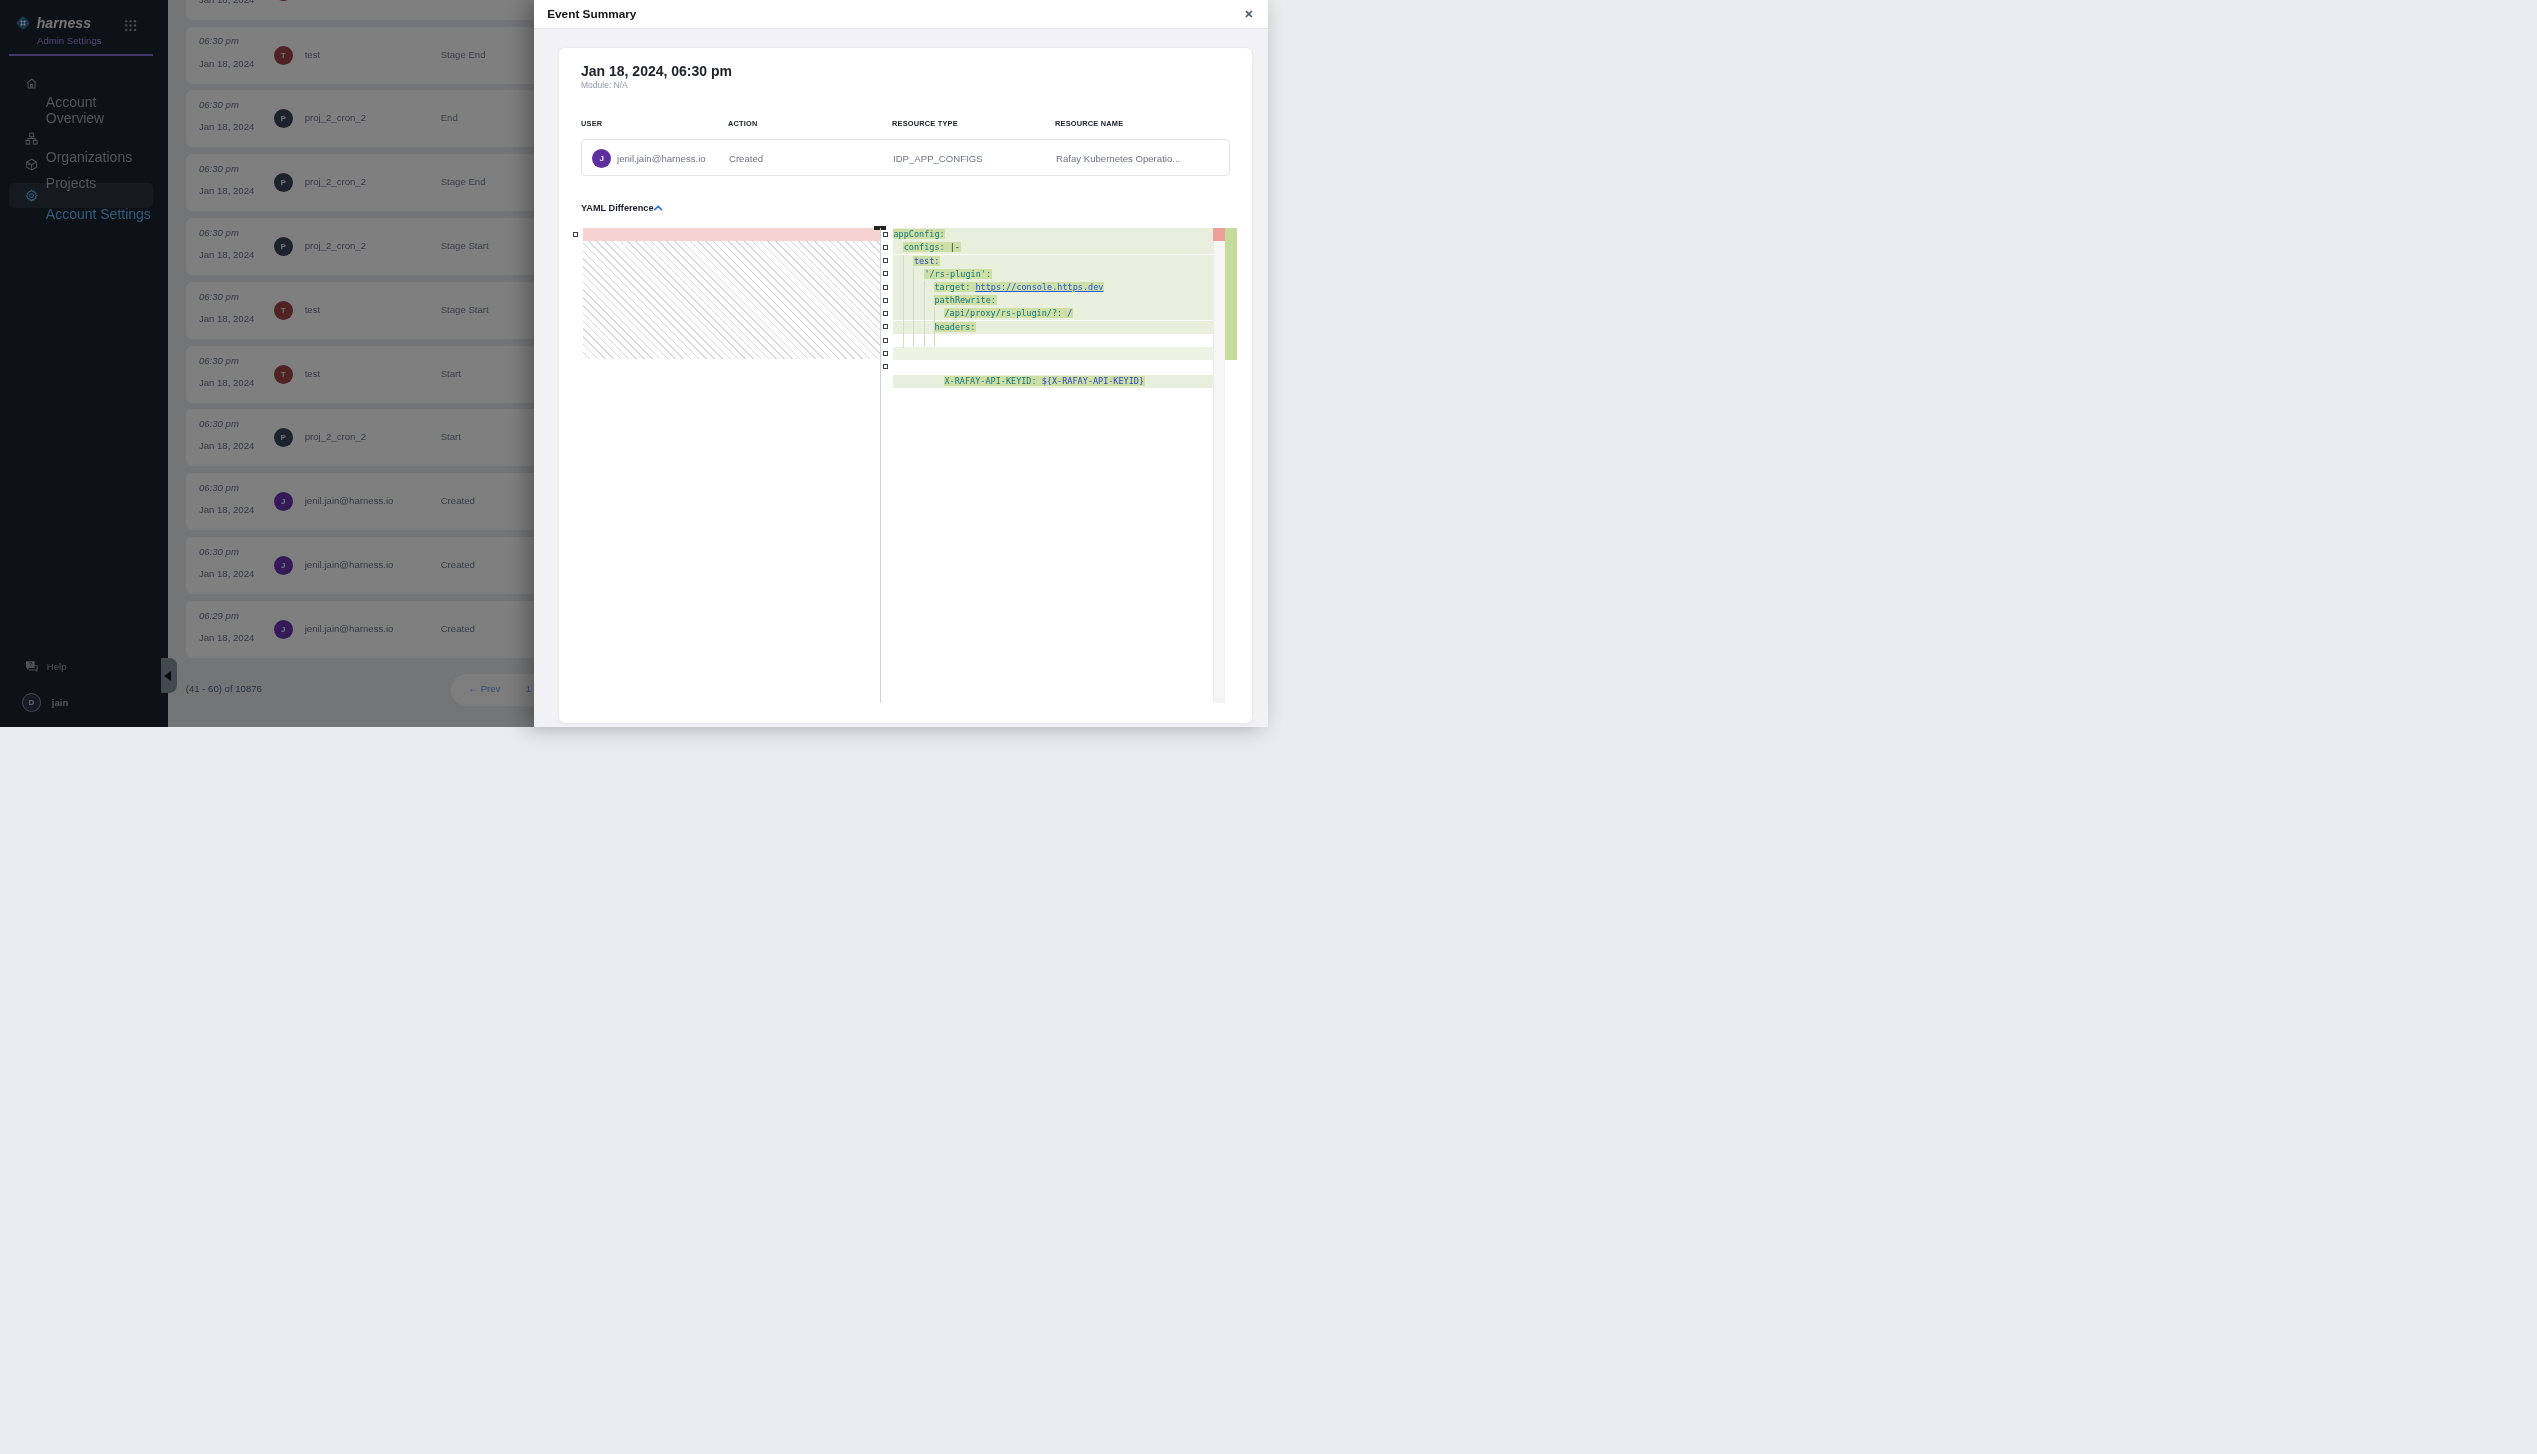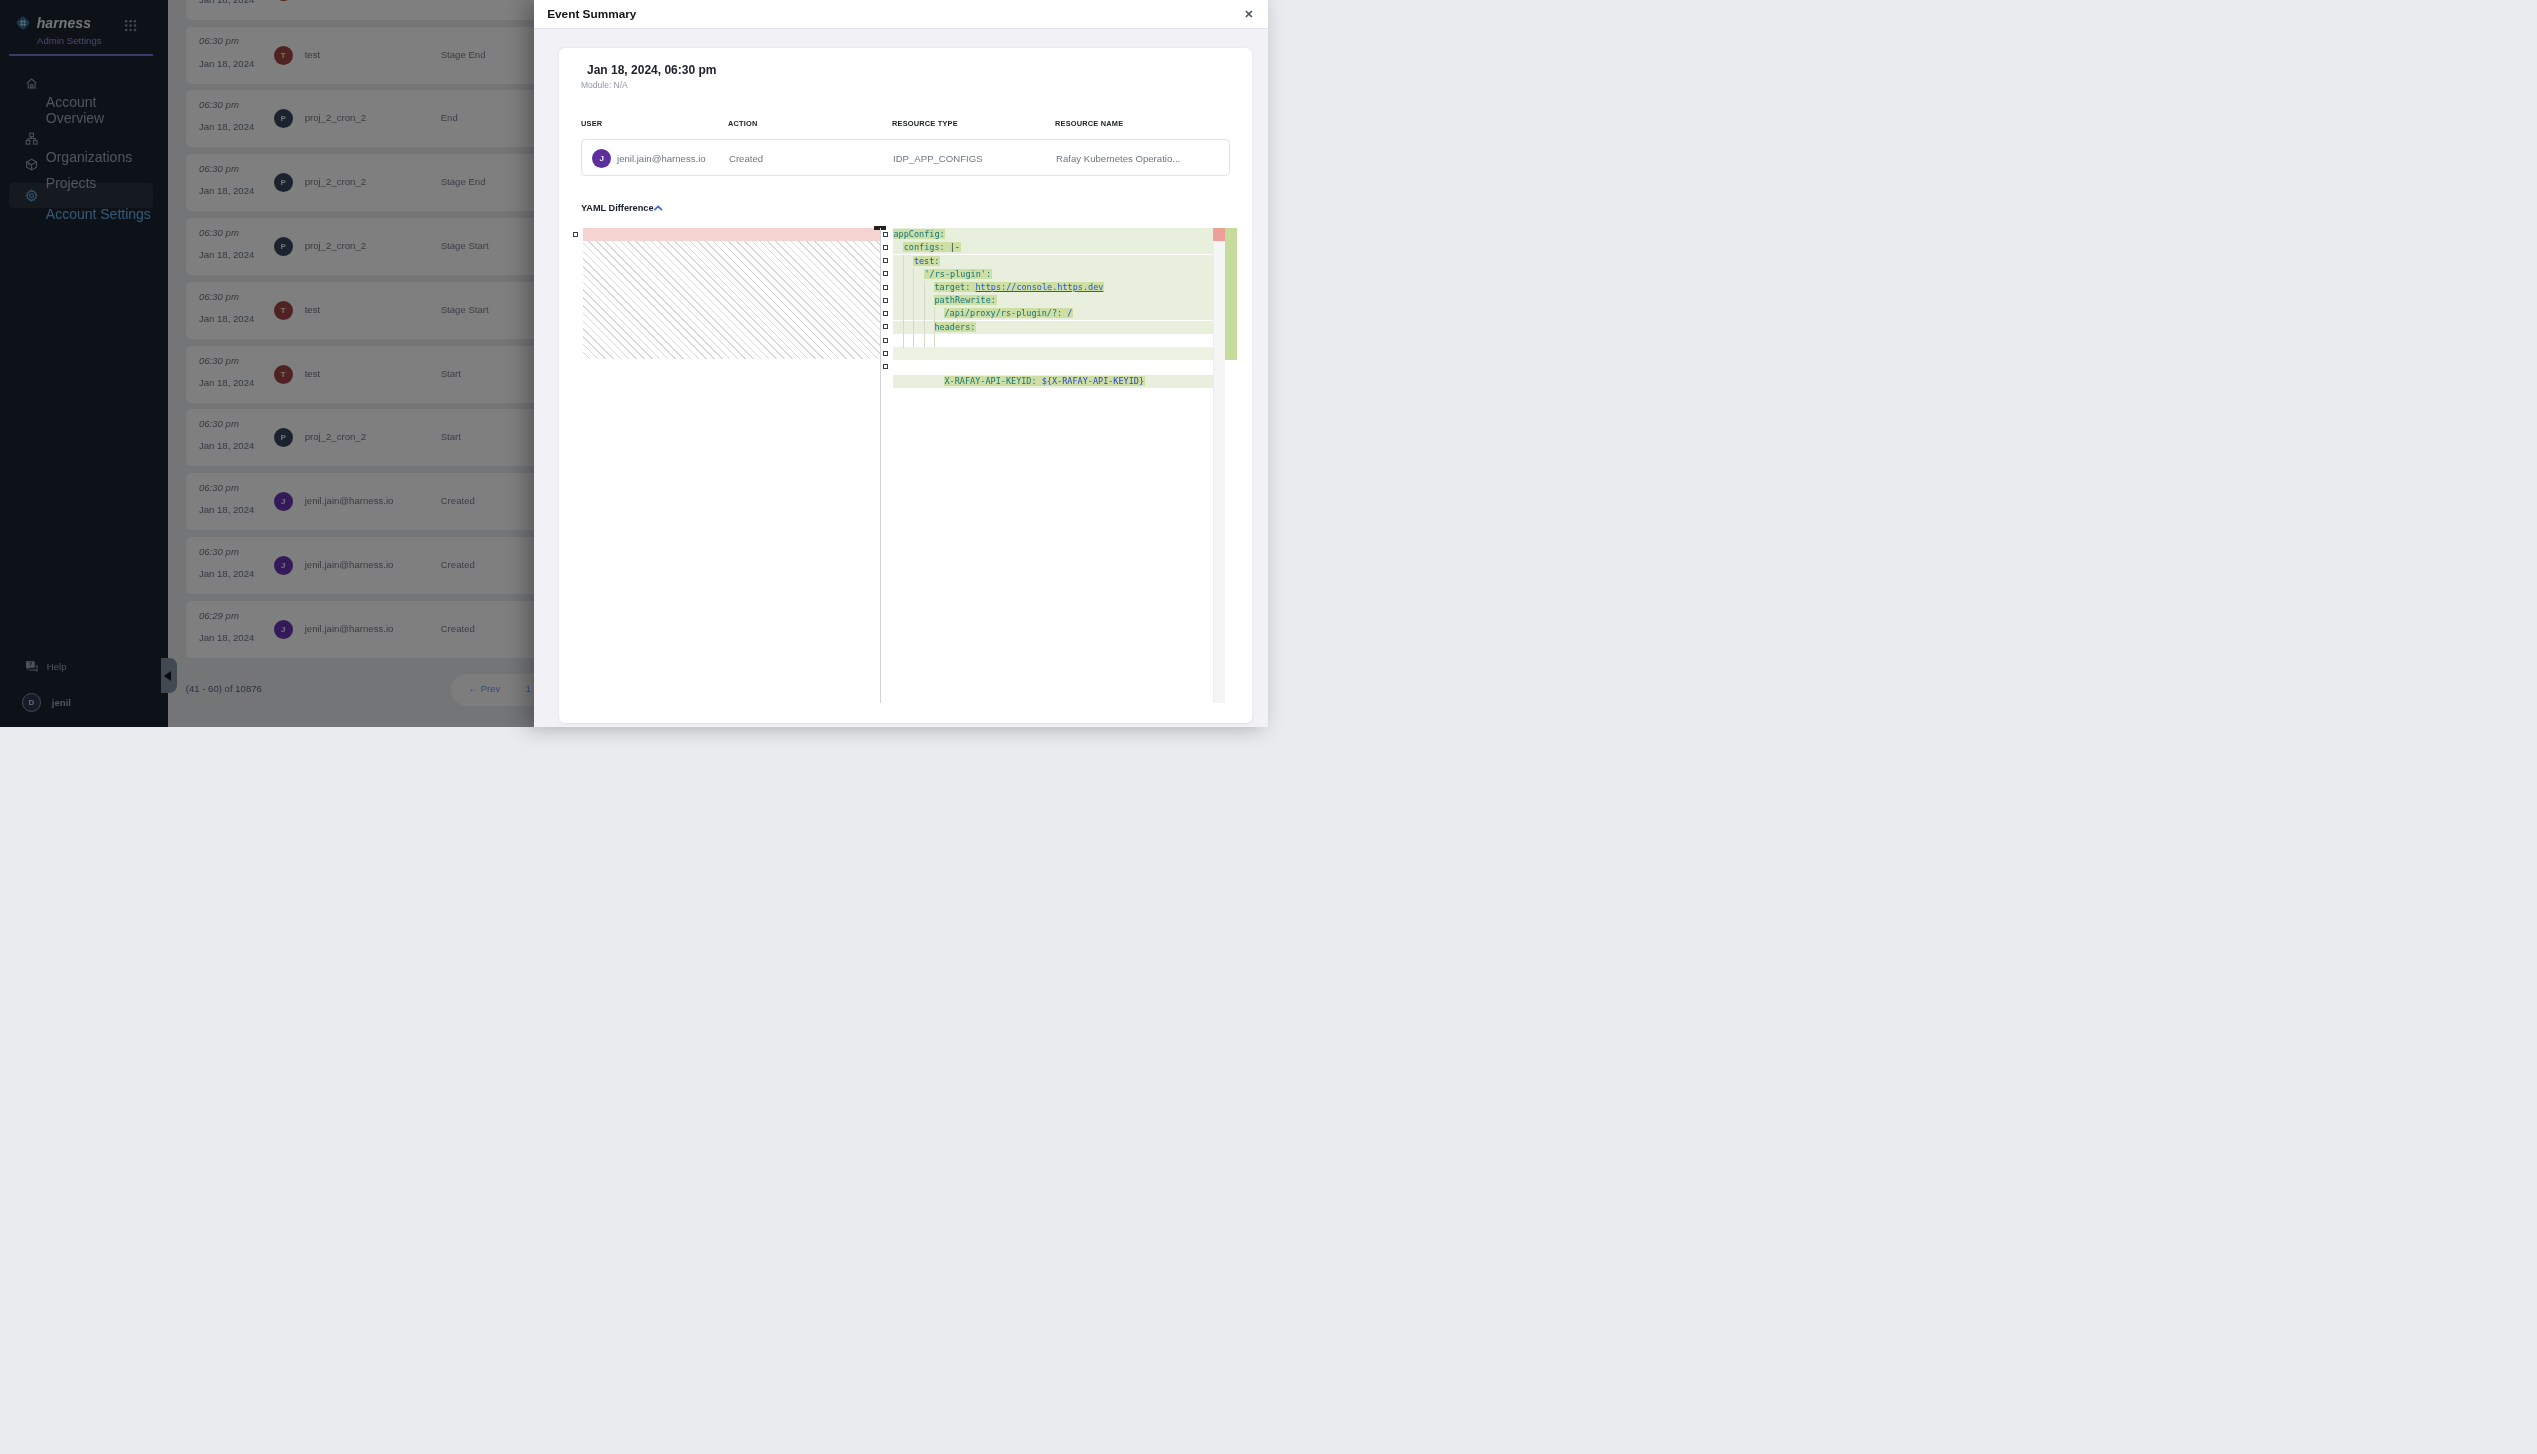--- a/index.html
+++ b/index.html
@@ -54,21 +54,21 @@
   
   #drawer { position:absolute; left:534px; top:0; width:734px; height:727px; background:#f1f1f6; z-index:3;
     box-shadow:-7.4px 0 20.6px rgba(0,0,0,0.3); }
   #drawer-header { position:absolute; left:0; top:0; width:734px; height:29px; background:#ffffff; border-bottom:0.7px solid #e3e4ea; }
   #drawer-title { position:absolute; left:13.2px; top:6.6px; font-size:11.8px; font-weight:bold; color:#141414; }
   #close-button { position:absolute; right:10.3px; top:5.9px; width:17.7px; height:17.7px; text-align:center;
     font-size:11px; font-weight:bold; color:#4a5767; line-height:17.7px; cursor:pointer; }
 
   #event-card { position:absolute; left:25px; top:48px; width:693px; height:675px; background:#ffffff;
     border-radius:5.9px; box-shadow:0 0.7px 2.9px rgba(40,41,61,0.08); }
-  #event-date { position:absolute; left:28px; top:14.7px; font-size:12px; font-weight:bold; color:#20242e; }
+  #event-date { position:absolute; left:22px; top:14.7px; font-size:14px; font-weight:bold; color:#20242e; }
   #event-module { position:absolute; left:22px; top:32px; font-size:8.5px; color:#8f96a5; }
   .tbl-header { position:absolute; top:71px; font-size:7.4px; font-weight:bold; color:#20242e; letter-spacing:0.2px; }
   #th-user { left:22px; } #th-action { left:169px; } #th-rtype { left:333px; } #th-rname { left:496px; }
   #event-row { position:absolute; left:22px; top:91px; width:649px; height:37px; background:#ffffff;
     border:0.7px solid #e1e3ea; border-radius:4.4px; }
   #row-avatar { position:absolute; left:10.3px; top:8.8px; width:19px; height:19px; border-radius:50%;
     background:#5c2e9e; color:#f0eaf8; font-size:8px; font-weight:bold; display:flex; align-items:center; justify-content:center; }
   .row-cell { position:absolute; top:12.5px; font-size:9.6px; color:#6e7585; }
   #cell-user { left:35px; } #cell-action { left:147px; } #cell-rtype { left:311px; } #cell-rname { left:474px; }
 
@@ -255,21 +255,21 @@
   <div id="help-item">
     <svg id="help-icon" class="icon" viewBox="0 0 18 18" fill="none" stroke="#9aa3b5" stroke-width="1.4">
       <path d="M2 2.5 H12.5 V10 H6 L3.5 12 V10 H2 Z" fill="#9aa3b5"></path>
       <path d="M6.5 12.5 V13.8 H14.5 L16 15 V13.8 H16.5 V8 H14"></path>
       <text x="5.4" y="8.6" font-size="7" fill="#1a2433" stroke="none" font-family="Liberation Sans, sans-serif" font-weight="bold">?</text>
     </svg>
     <span id="help-label">Help</span>
   </div>
   <div id="user-item">
     <div id="user-avatar">D</div>
-    <span id="user-name">jenil</span>
+    <span id="user-name">jain</span>
   </div>
   <div id="collapse-handle">
     <div id="collapse-arrow"></div>
   </div>
 </div>
 
 <div id="scrim"></div>
 
 <div id="drawer">
   <div id="drawer-header">

